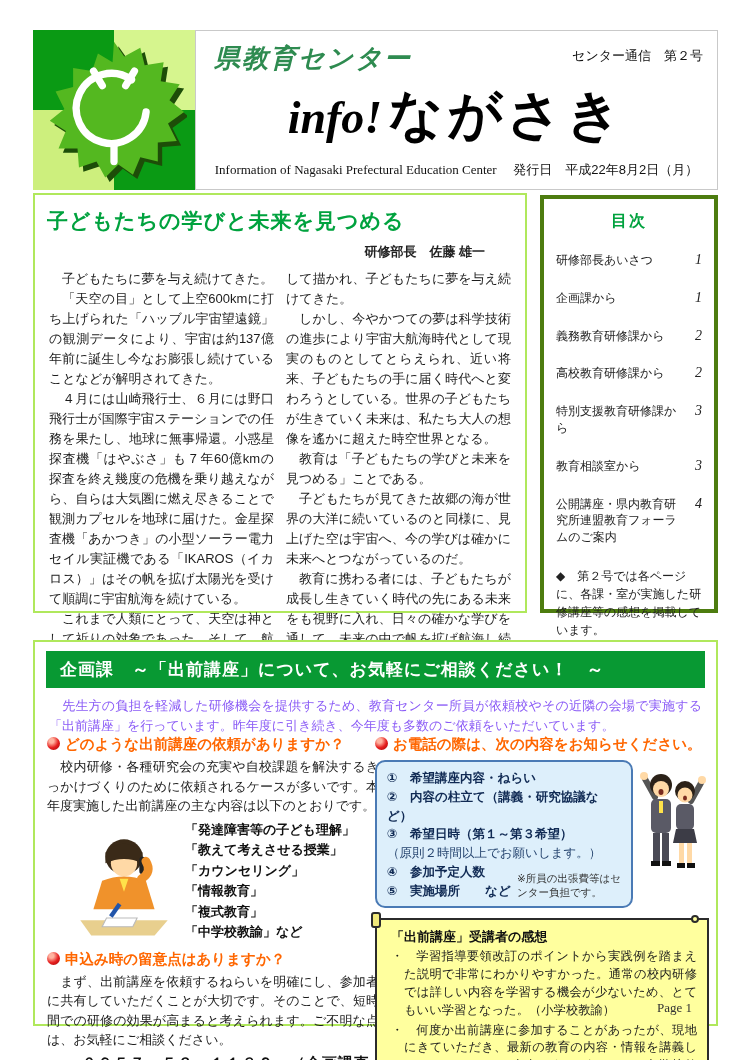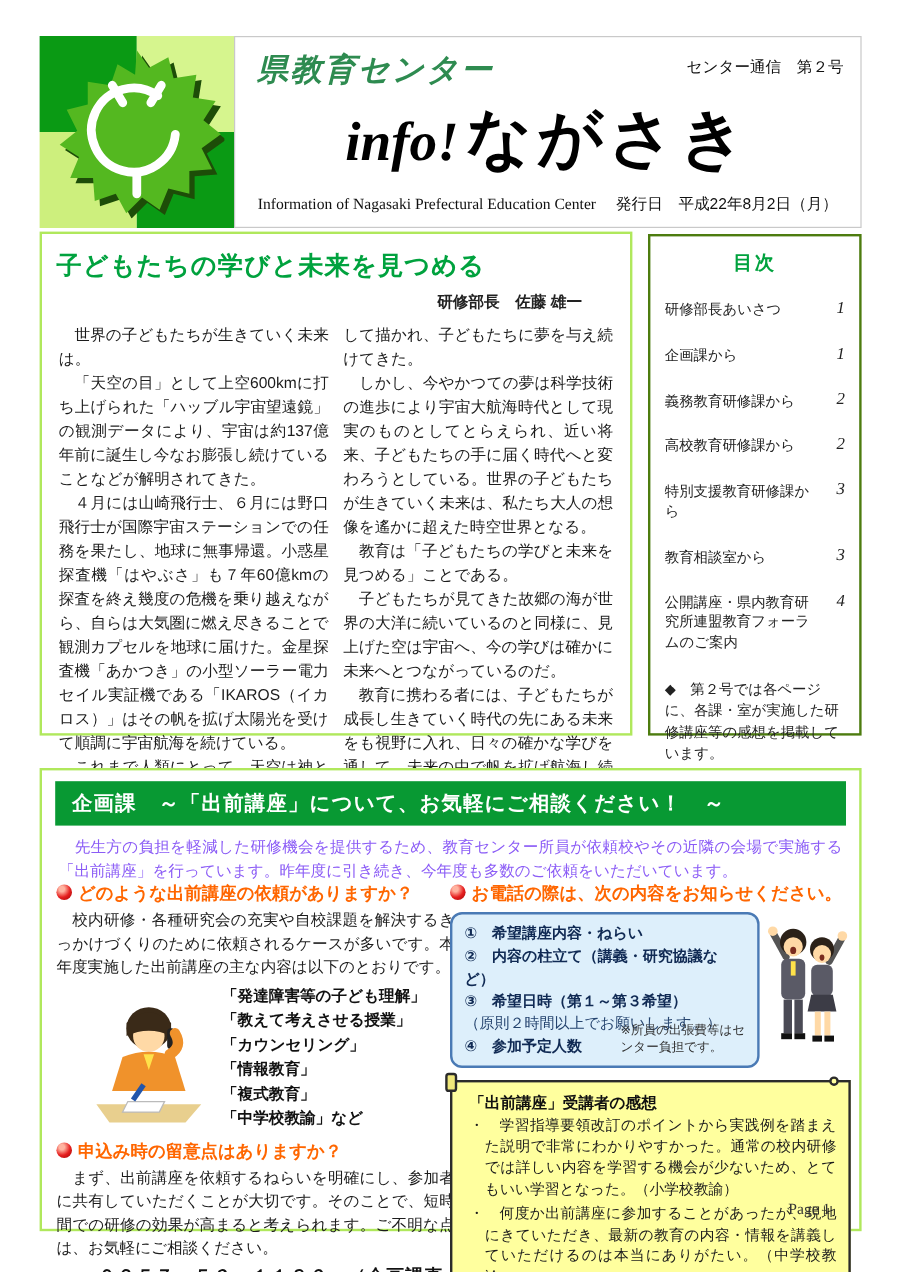--- a/index.html
+++ b/index.html
@@ -34,21 +34,21 @@
   .article-box { position:absolute; left:33px; top:193px; width:494px; height:420px;
                  border:2px solid #b0e85c; background:#fff; }
   .article-title { margin:12px 0 0 12px; font-size:21px; font-weight:bold; color:#00a23e; letter-spacing:1px; }
   .article-author { margin:8px 40px 6px 0; text-align:right; font-size:13px; font-weight:bold; color:#222; }
   .article-cols { display:flex; gap:12px; padding:2px 14px 0 14px; }
   .article-col { width:228px; font-size:13px; line-height:1.54; text-align:justify; color:#1c1c1c; }
   .article-col p { margin-bottom:0; }
 
   
   .toc-box { position:absolute; left:540px; top:195px; width:178px; height:418px;
-             border:2px solid #4d7c0f; background:#fff; padding:12px 12px 0 12px; }
+             border:4px solid #4d7c0f; background:#fff; padding:12px 12px 0 12px; }
   .toc-title { text-align:center; color:#00a23e; font-size:16px; font-weight:bold; margin-bottom:20px; letter-spacing:2px; }
   .toc-row { display:flex; justify-content:space-between; align-items:flex-start; margin-bottom:21px; }
   .toc-label { font-size:12px; color:#222; line-height:1.4; width:128px; }
   .toc-page { font-family:"Liberation Serif","DejaVu Serif",serif; font-style:italic;
               font-size:14px; color:#222; }
   .toc-note { font-size:12px; line-height:1.5; color:#222; margin-top:10px; }
 
   
   .planning-box { position:absolute; left:33px; top:640px; width:685px; height:386px;
                   border:2px solid #b0e85c; background:#fff; }
@@ -128,21 +128,21 @@
       <span class="sub-en">Information of Nagasaki Prefectural Education Center</span>
       <span class="sub-pub">発行日　平成22年8月2日（月）</span>
     </div>
   </div>
 
   <section class="article-box">
     <h1 class="article-title">子どもたちの学びと未来を見つめる</h1>
     <div class="article-author">研修部長　佐藤 雄一</div>
     <div class="article-cols">
       <div class="article-col">
-        <p>　世界の子どもたちが生きていく未来は。</p>
+        <p>　子どもたちに夢を与え続けてきた。</p>
         <p>　「天空の目」として上空600kmに打ち上げられた「ハッブル宇宙望遠鏡」の観測データにより、宇宙は約137億年前に誕生し今なお膨張し続けていることなどが解明されてきた。</p>
         <p>　４月には山崎飛行士、６月には野口飛行士が国際宇宙ステーションでの任務を果たし、地球に無事帰還。小惑星探査機「はやぶさ」も７年60億kmの探査を終え幾度の危機を乗り越えながら、自らは大気圏に燃え尽きることで観測カプセルを地球に届けた。金星探査機「あかつき」の小型ソーラー電力セイル実証機である「IKAROS（イカロス）」はその帆を拡げ太陽光を受けて順調に宇宙航海を続けている。</p>
         <p>　これまで人類にとって、天空は神として祈りの対象であった。そして、航海の道標にもなった。宇宙の旅は空想世界と</p>
       </div>
       <div class="article-col">
         <p>して描かれ、子どもたちに夢を与え続けてきた。</p>
         <p>　しかし、今やかつての夢は科学技術の進歩により宇宙大航海時代として現実のものとしてとらえられ、近い将来、子どもたちの手に届く時代へと変わろうとしている。世界の子どもたちが生きていく未来は、私たち大人の想像を遙かに超えた時空世界となる。</p>
         <p>　教育は「子どもたちの学びと未来を見つめる」ことである。</p>
         <p>　子どもたちが見てきた故郷の海が世界の大洋に続いているのと同様に、見上げた空は宇宙へ、今の学びは確かに未来へとつながっているのだ。</p>
         <p>　教育に携わる者には、子どもたちが成長し生きていく時代の先にある未来をも視野に入れ、日々の確かな学びを通して、未来の中で帆を拡げ航海し続ける力を育てていく使命と責任がある。</p>
@@ -230,20 +230,21 @@
         <span class="bullet"></span>
         <span>お電話の際は、次の内容をお知らせください。</span>
       </div>
 
       <div class="info-box">
         <div class="info-line">①　希望講座内容・ねらい</div>
         <div class="info-line">②　内容の柱立て（講義・研究協議など）</div>
         <div class="info-line">③　希望日時（第１～第３希望）</div>
         <div class="info-line plain">（原則２時間以上でお願いします。）</div>
         <div class="info-line">④　参加予定人数</div>
+        <div class="info-line">⑤　実施場所　　など</div>
         <div class="info-note">※所員の出張費等はセンター負担です。</div>
       </div>
 
       <svg class="cheer" width="84" height="120" viewBox="0 0 84 120">
 
         <line x1="14" y1="22" x2="24" y2="40" stroke="#555" stroke-width="6" stroke-linecap="round"></line>
         <circle cx="13" cy="19" r="4" fill="#ffd9a6"></circle>
         <circle cx="30" cy="28" r="11" fill="#2b2118"></circle>
         <circle cx="30" cy="32" r="8" fill="#ffd9a6"></circle>
         <ellipse cx="30" cy="35" rx="2.5" ry="3" fill="#7a2b1e"></ellipse>

